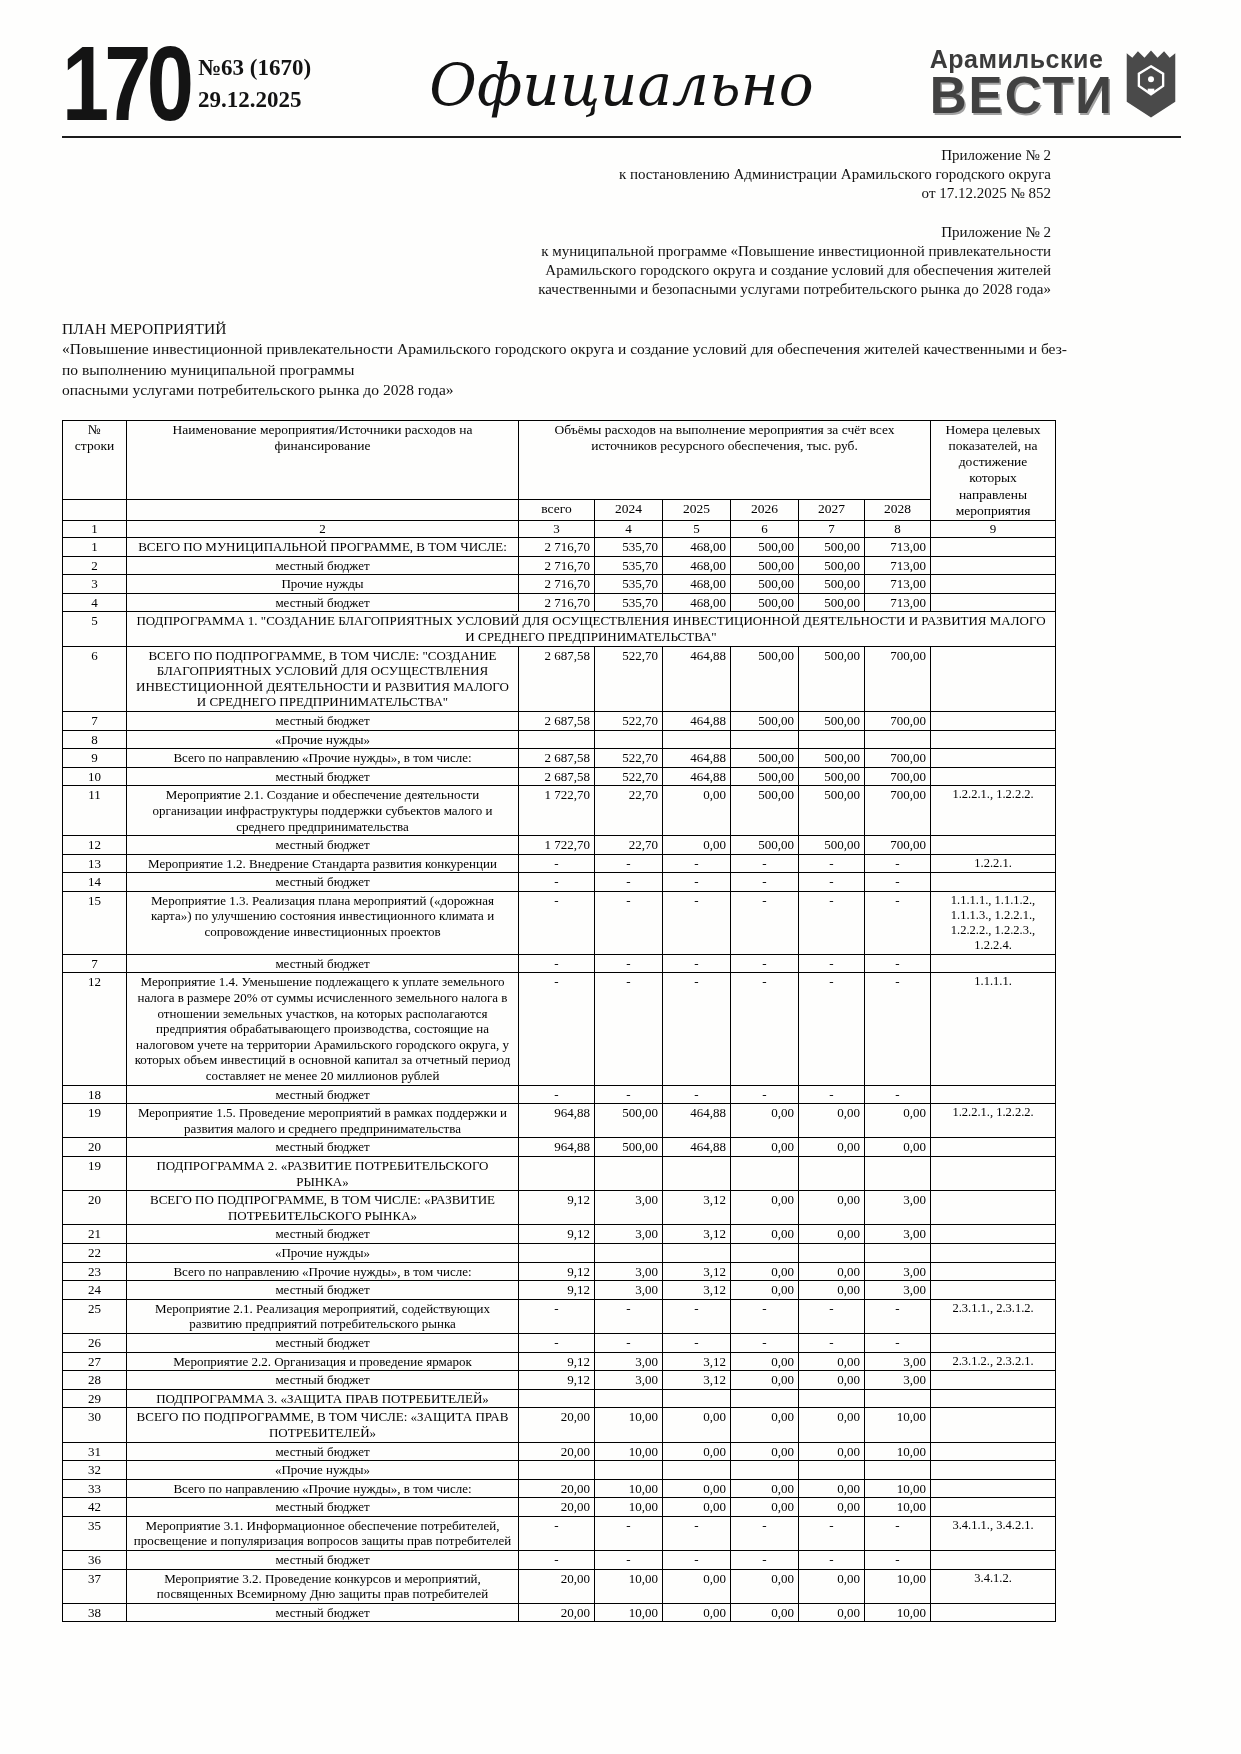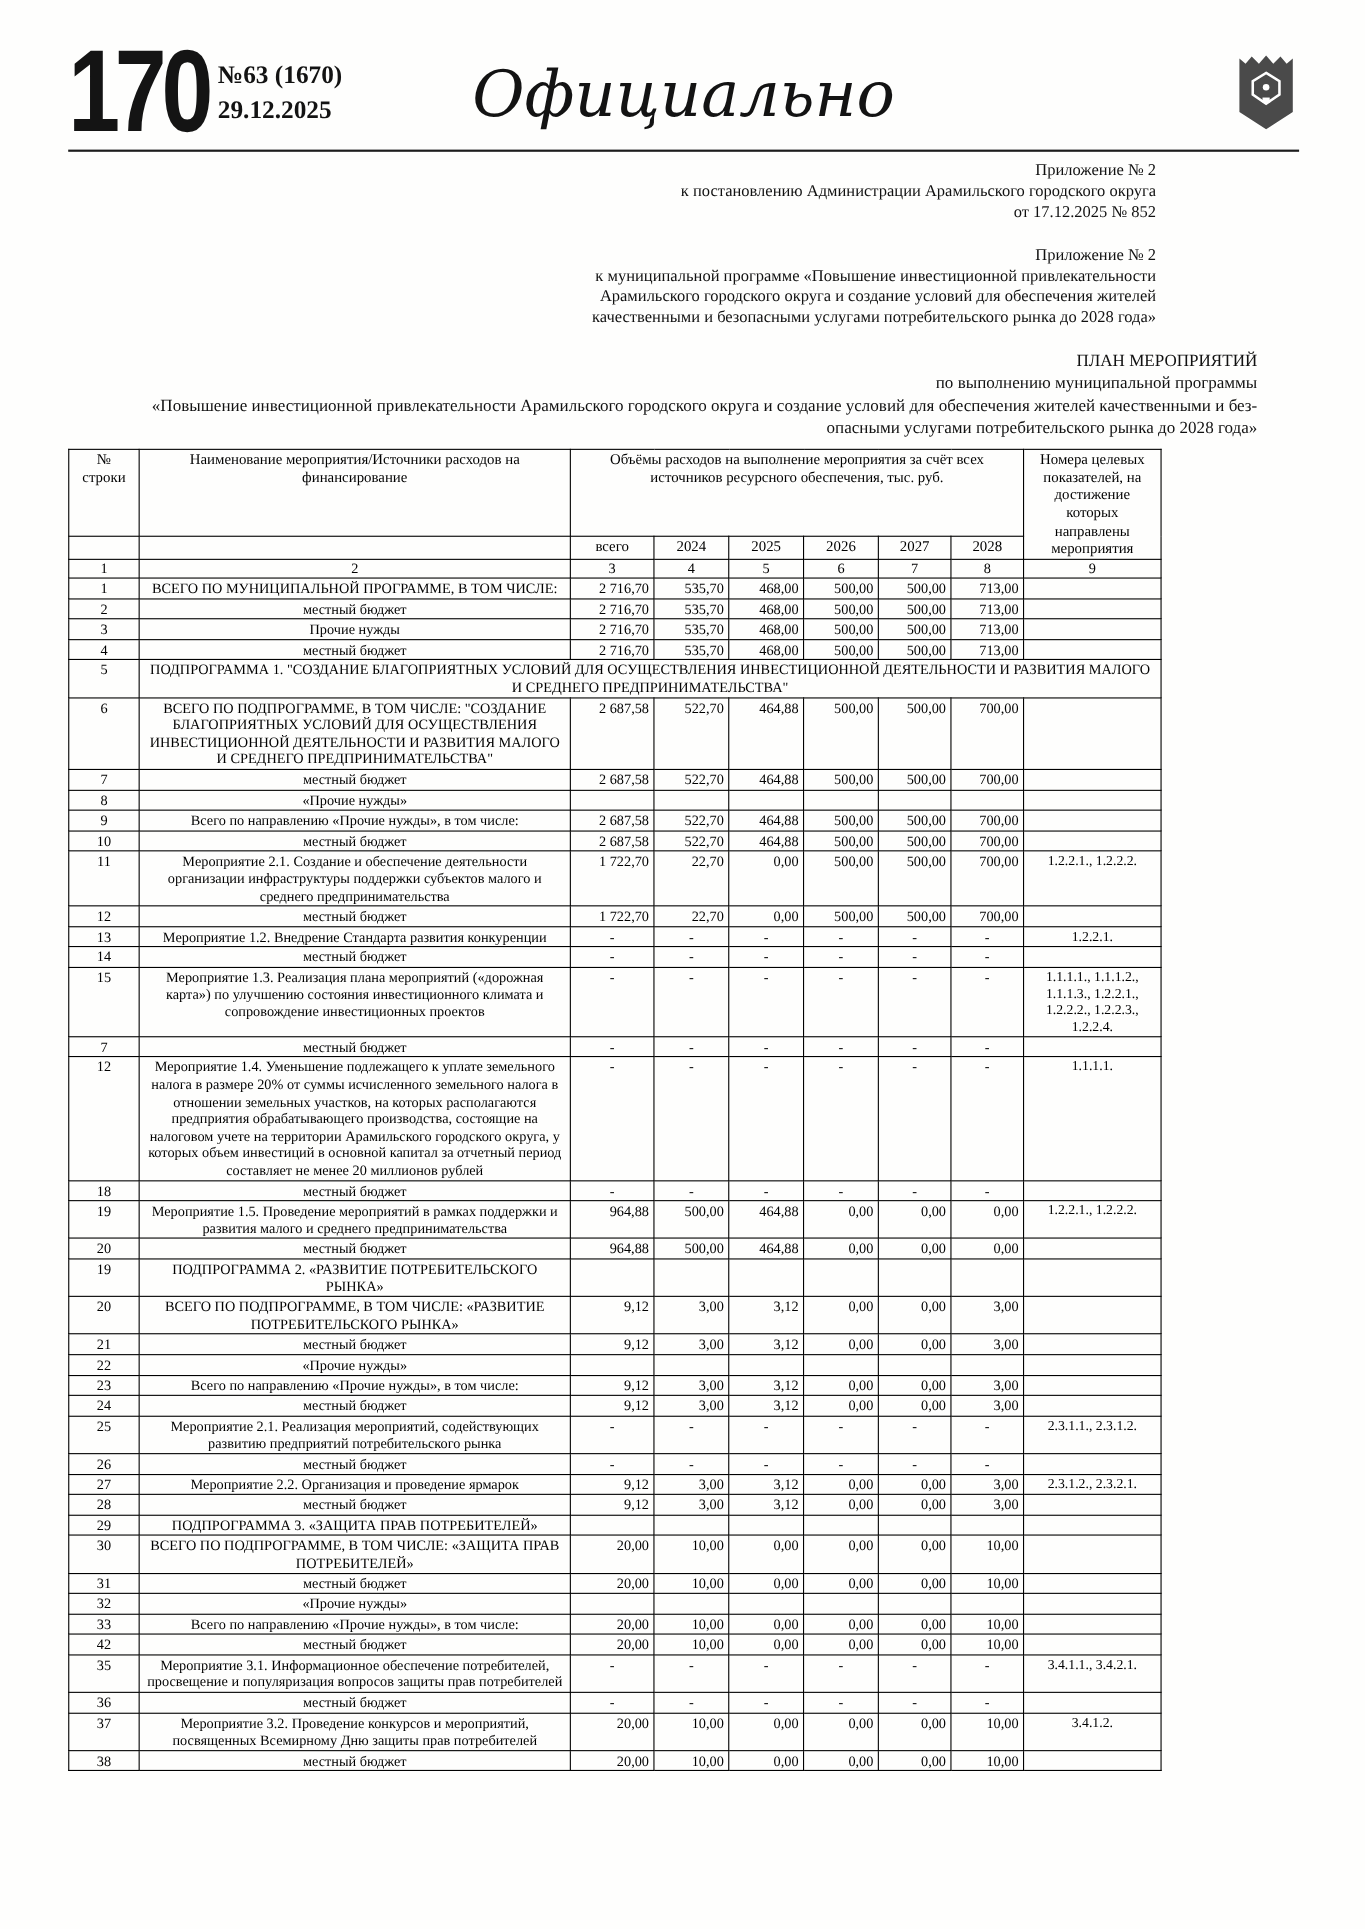--- a/index.html
+++ b/index.html
@@ -32,21 +32,21 @@
   .brand-bottom { font-family:"Liberation Sans", sans-serif; font-weight:bold;
                   font-size:51px; line-height:0.95; color:#414141; letter-spacing:2px;
                   text-shadow:1.5px 1.5px 0 #a3a3a3; }
   .emblem { width:56px; height:76px; display:block; }
   
   .annex { margin:0 60px 0 62px; text-align:right; font-size:15px;
            line-height:1.27; padding-right:130px; }
   .annex-1 { margin-top:8px; }
   .annex-2 { margin-top:20px; }
   
-  .doc-title { margin:20px 62px 8px; text-align:right; font-size:15.5px;
+  .doc-title { margin:20px 62px 20px; text-align:left; font-size:15.5px;
                line-height:1.3; padding-right:36px; }
   
   .plan { margin:4px 0 0 62px; border-collapse:collapse; table-layout:fixed;
           width:993px; font-size:13px; line-height:1.2; color:#000000; }
   .plan th, .plan td { border:1px solid #000; padding:1px 4px;
                        vertical-align:top; font-weight:normal; }
   .plan thead th { text-align:center; font-size:13.5px; }
   .plan thead tr.head-main th { height:74px; }
   .plan thead tr.head-years th { height:19px; }
   .plan thead tr.head-index th { height:17px; font-size:13px; padding:0 2px; }
@@ -63,20 +63,24 @@
 <div class="page">
 
   <header class="masthead">
     <div class="page-num">170</div>
     <div class="issue">
       <div>№63 (1670)</div>
       <div>29.12.2025</div>
     </div>
     <div class="official">Официально</div>
     <div class="brand">
+      <div class="brand-text">
+        <div class="brand-top">Арамильские</div>
+        <div class="brand-bottom">ВЕСТИ</div>
+      </div>
       <svg class="emblem" viewBox="0 0 60 78" aria-hidden="true">
         <path d="M4 6 L10 11 L16 4 L23 11 L30 3 L37 11 L44 4 L50 11 L56 6 L56 58 L30 75 L4 58 Z" fill="#4a4a4a"></path>
         <path d="M30 20 l13 8 v13 l-13 9 -13 -9 v-13 z" fill="none" stroke="#ffffff" stroke-width="2.5"></path>
         <circle cx="30" cy="34" r="3.2" fill="#ffffff"></circle>
         <rect x="26.5" y="44" width="7" height="5" fill="#ffffff"></rect>
       </svg>
     </div>
   </header>
 
   <div class="annex annex-1">
@@ -87,22 +91,22 @@
 
   <div class="annex annex-2">
     <div>Приложение № 2</div>
     <div>к муниципальной программе «Повышение инвестиционной привлекательности</div>
     <div>Арамильского городского округа и создание условий для обеспечения жителей</div>
     <div>качественными и безопасными услугами потребительского рынка до 2028 года»</div>
   </div>
 
   <div class="doc-title">
     <div>ПЛАН МЕРОПРИЯТИЙ</div>
+    <div>«Повышение инвестиционной привлекательности Арамильского городского округа и создание условий для обеспечения жителей качественными и без-</div>
     <div>по выполнению муниципальной программы</div>
-    <div>«Повышение инвестиционной привлекательности Арамильского городского округа и создание условий для обеспечения жителей качественными и без-</div>
     <div>опасными услугами потребительского рынка до 2028 года»</div>
   </div>
 
   <table class="plan">
     <colgroup>
       <col style="width:64px">
         <col style="width:392px">
         <col style="width:76px">
       <col style="width:68px">
         <col style="width:68px">

